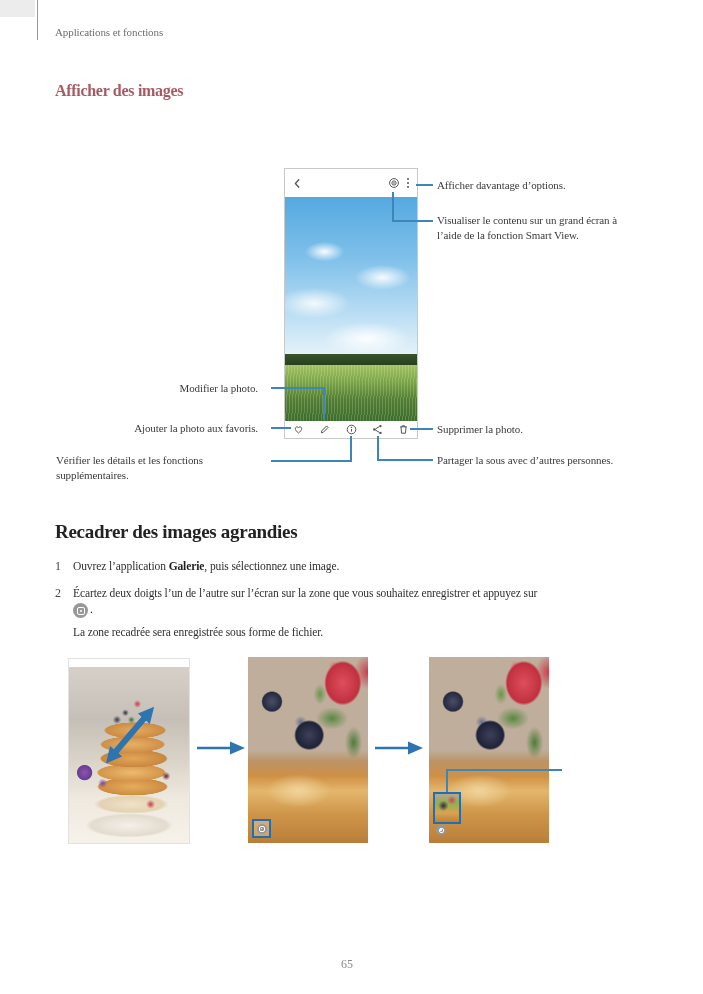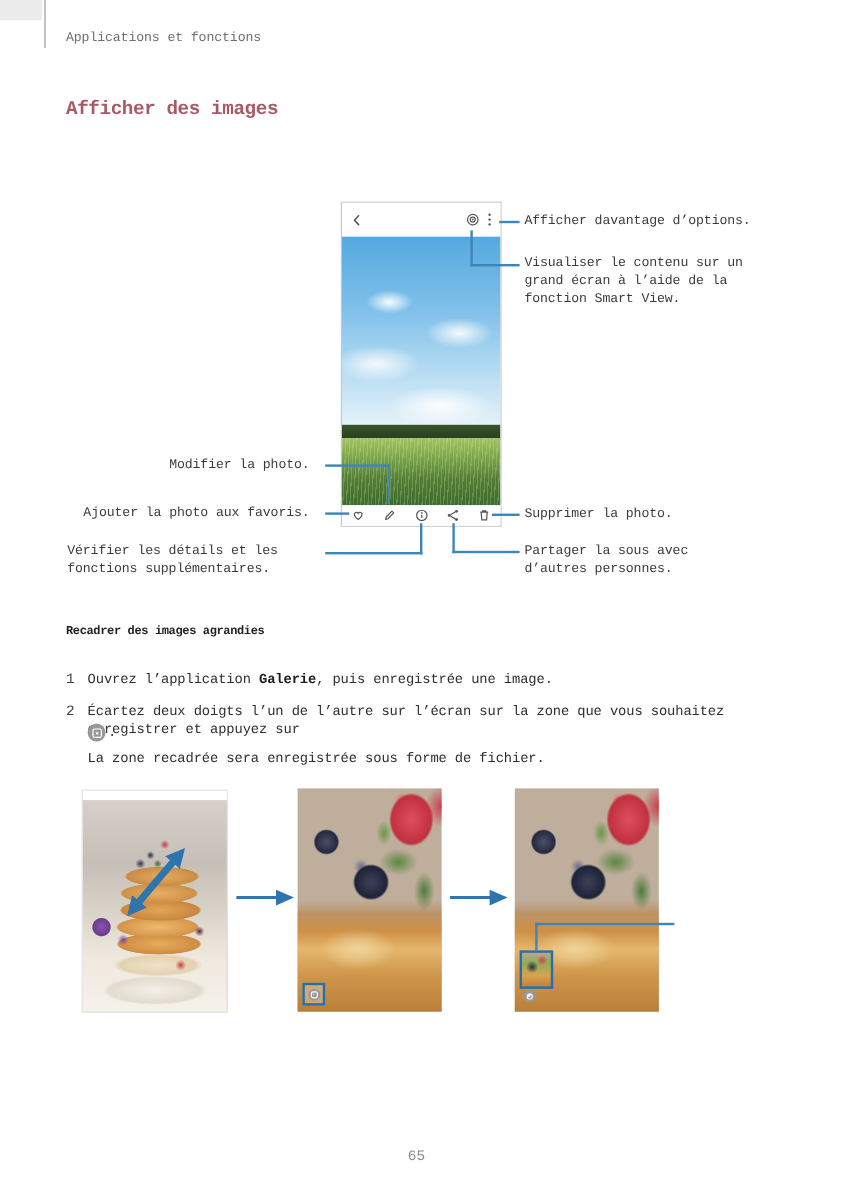--- a/index.html
+++ b/index.html
@@ -1,28 +1,28 @@
 <!DOCTYPE html>
 <html><head>
 <meta charset="utf-8">
 <style>
   html,body{margin:0;padding:0;background:#fff;}
   .page{position:relative;width:694px;height:994px;background:#ffffff;overflow:hidden;
-        font-family:Liberation Mono, monospace;color:#2f2f2f;}
+        font-family:Liberation Serif, serif;color:#2f2f2f;}
   
   .corner-block{position:absolute;left:0;top:0;width:35px;height:17px;background:#ececec;}
   .vline{position:absolute;left:37px;top:0;width:1px;height:40px;background:#9a9a9a;}
   .running-header{position:absolute;left:55px;top:26px;font-size:11px;color:#6e6e6e;letter-spacing:-0.1px;}
   .pagenum{position:absolute;left:0;right:0;top:957px;text-align:center;font-size:12px;color:#8a8a8a;}
   
   h1{position:absolute;left:55px;top:82px;margin:0;font-size:16px;font-weight:bold;
      color:#a85a64;letter-spacing:-0.3px;}
   .intro{position:absolute;left:55px;top:113px;width:600px;margin:0;font-size:11.5px;
      line-height:20px;letter-spacing:-0.1px;}
-  h2{position:absolute;left:55px;top:521px;margin:0;font-size:10px;font-weight:bold;
+  h2{position:absolute;left:55px;top:521px;margin:0;font-size:19px;font-weight:bold;
      color:#222;letter-spacing:-0.3px;}
   .stepnum{position:absolute;left:55px;font-size:12px;color:#444;}
   .steptext{position:absolute;left:73px;width:585px;font-size:11.5px;line-height:15px;letter-spacing:-0.1px;}
   .n1{top:559px;} .t1{top:559px;}
   .n2{top:586px;} .t2{top:586px;}
   .iconline{position:absolute;left:73px;top:603px;height:18px;font-size:11.5px;}
   .note{position:absolute;left:73px;top:626px;font-size:11.5px;letter-spacing:-0.1px;}
   b{font-weight:bold;color:#1d1d1d;}
   
   .phone{position:absolute;left:284px;top:168px;width:134px;height:271px;background:#fff;
@@ -223,21 +223,21 @@
   <div class="ct t-sv">Visualiser le contenu sur un grand écran à l’aide de la fonction Smart View.</div>
   <div class="ct t-del">Supprimer la photo.</div>
   <div class="ct t-share">Partager la sous avec d’autres personnes.</div>
   <div class="ct t-edit">Modifier la photo.</div>
   <div class="ct t-fav">Ajouter la photo aux favoris.</div>
   <div class="ct t-det">Vérifier les détails et les fonctions supplémentaires.</div>
 
   <h2>Recadrer des images agrandies</h2>
 
   <div class="stepnum n1">1</div>
-  <div class="steptext t1"><span>Ouvrez l’application </span><b>Galerie</b><span>, puis enregistrée une image.</span></div>
+  <div class="steptext t1"><span>Ouvrez l’application </span><b>Galerie</b><span>, puis sélectionnez une image.</span></div>
 
   <div class="stepnum n2">2</div>
   <div class="steptext t2">Écartez deux doigts l’un de l’autre sur l’écran sur la zone que vous souhaitez enregistrer et appuyez sur</div>
   <div class="iconline"><span class="sg sg16"></span><span>.</span></div>
   <div class="note">La zone recadrée sera enregistrée sous forme de fichier.</div>
 
   <div class="snap snap1">
     <div class="s1-strip"></div>
     <div class="s1-photo"></div>
     <svg class="pinch" width="64" height="72" viewBox="0 0 64 72">

